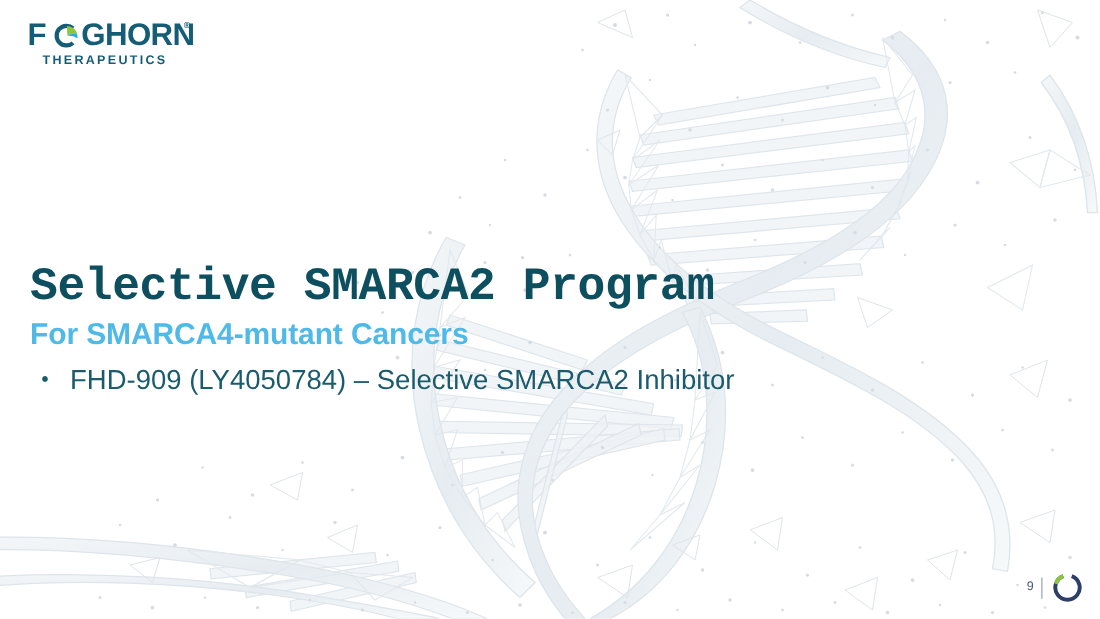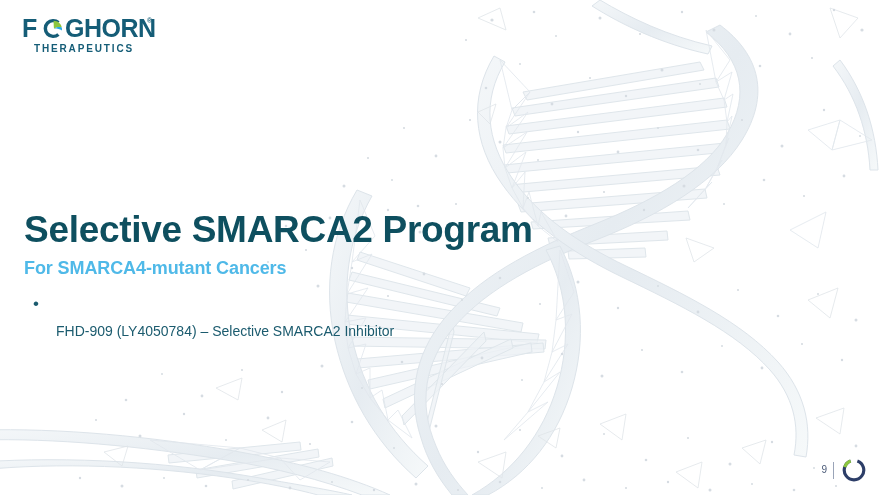--- a/index.html
+++ b/index.html
@@ -87,24 +87,25 @@
     width: 640px;
   }
   #title {
     margin: 0;
     font-size: 37px;
     line-height: 44px;
     font-weight: bold;
     color: #0e4f5f;
     letter-spacing: -0.3px;
     white-space: nowrap;
+    font-family: Liberation Mono, monospace;
   }
   #subtitle {
     margin: 0;
-    font-size: 18px;
+    font-size: 24px;
     line-height: 32px;
     font-weight: bold;
     color: #4fb9e8;
     letter-spacing: -0.1px;
     white-space: nowrap;
   }
 
   
   #bullets {
     position: absolute;
@@ -121,25 +122,24 @@
     width: 28px;
     flex: 0 0 28px;
     color: #1b5b6e;
     font-size: 17px;
     line-height: 24px;
     text-align: left;
     padding-left: 5px;
     box-sizing: border-box;
   }
   .bullet-text {
-    font-size: 14px;
+    font-size: 22px;
     line-height: 24px;
     color: #1b5b6e;
     white-space: nowrap;
-    margin-top: 27px;
   }
 
   
   #footer {
     position: absolute;
     right: 14px;
     bottom: 10px;
     display: flex;
     align-items: center;
     height: 30px;

